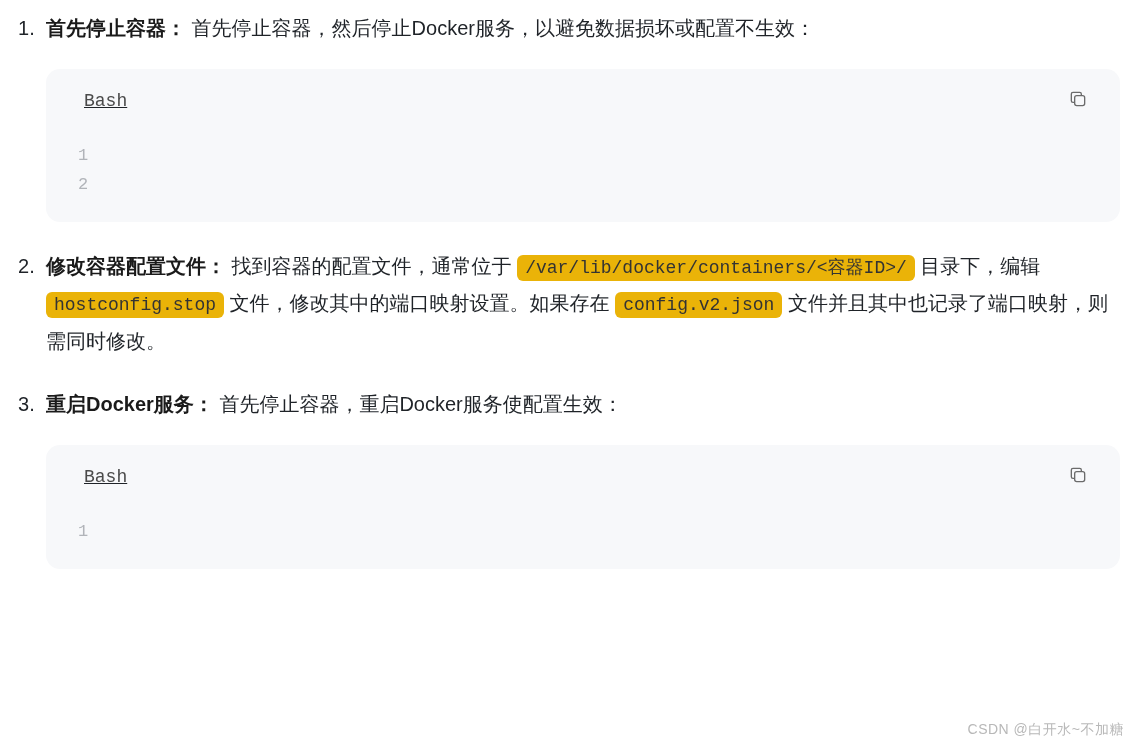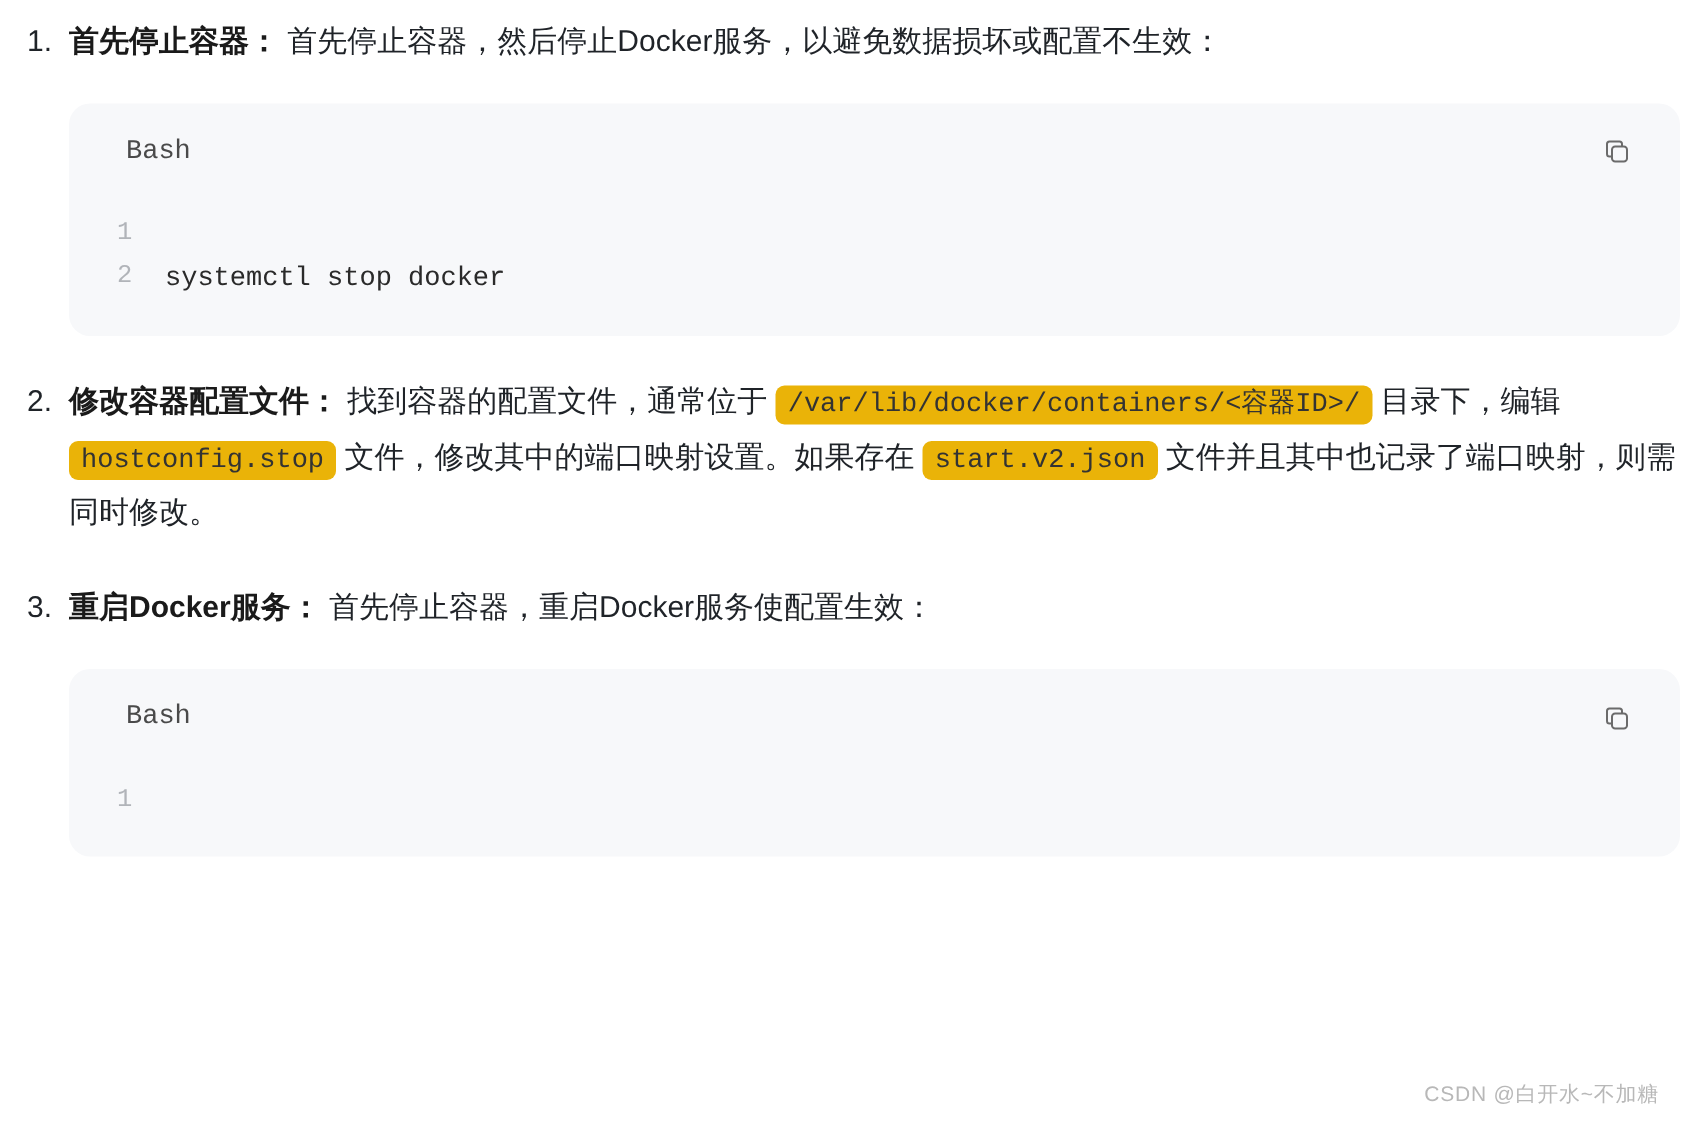--- a/index.html
+++ b/index.html
@@ -53,22 +53,23 @@
     .code-block {
       background: #f7f8fa;
       border-radius: 14px;
       margin-top: 22px;
       padding: 0;
       overflow: hidden;
     }
     .code-header {
       display: flex;
       justify-content: space-between;
-      align-items: flex-end;
+      align-items: flex-start;
       padding: 16px 28px 10px 38px;
+      text-decoration: underline;
     }
     .code-lang {
       font-family: "SFMono-Regular", Consolas, "Liberation Mono", Menlo, monospace;
       font-size: 18px;
       color: #4a4a4a;
     }
     .copy-btn {
       background: transparent;
       border: none;
       cursor: pointer;
@@ -102,21 +103,21 @@
       user-select: none;
       flex-shrink: 0;
       font-size: 17px;
     }
     .line-content {
       color: #2a2a2a;
       white-space: pre;
     }
     .watermark {
       position: fixed;
-      right: 32px;
+      right: 14px;
       bottom: 8px;
       font-size: 14px;
       color: #b8b8b8;
       letter-spacing: 0.5px;
     }
   </style>
 </head>
 <body>
 
 <ol>
@@ -136,30 +137,29 @@
               </svg>
           </span>
         </button>
       </div>
       <div class="code-lines">
         <div class="code-line">
           <span class="line-num">1</span>
         </div>
         <div class="code-line">
           <span class="line-num">2</span>
-          <span class="line-content">systemctl stop docker</span>
         </div>
       </div>
     </div>
   </li>
 
   <li class="step">
     <span class="step-title">修改容器配置文件</span><span class="step-title">：</span>
     <span class="step-desc">
-      <span>找到容器的配置文件，通常位于 </span><code class="inline-code">/var/lib/docker/containers/&lt;容器ID&gt;/</code><span> 目录下，编辑 </span><code class="inline-code">hostconfig.stop</code><span> 文件，修改其中的端口映射设置。如果存在 </span><code class="inline-code">start.v2.json</code><span> 文件并且其中也记录了端口映射，则需同时修改。</span>
+      <span>找到容器的配置文件，通常位于 </span><code class="inline-code">/var/lib/docker/containers/&lt;容器ID&gt;/</code><span> 目录下，编辑 </span><code class="inline-code">hostconfig.stop</code><span> 文件，修改其中的端口映射设置。如果存在 </span><code class="inline-code">config.v2.json</code><span> 文件并且其中也记录了端口映射，则需同时修改。</span>
     </span>
   </li>
 
   <li class="step">
     <span class="step-title">重启Docker服务</span><span class="step-title">：</span>
     <span class="step-desc">首先停止容器，重启Docker服务使配置生效：</span>
 
     <div class="code-block">
       <div class="code-header">
         <span class="code-lang">Bash</span>

